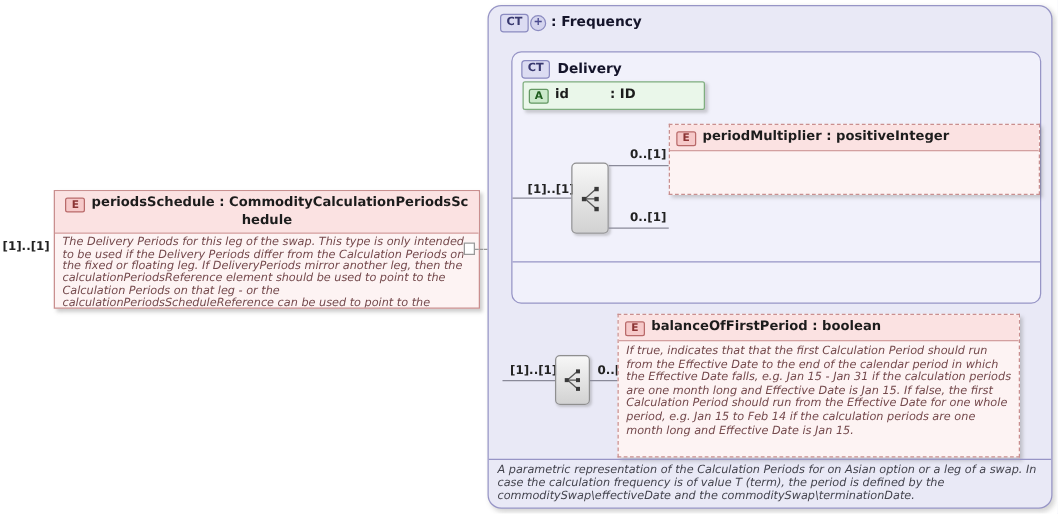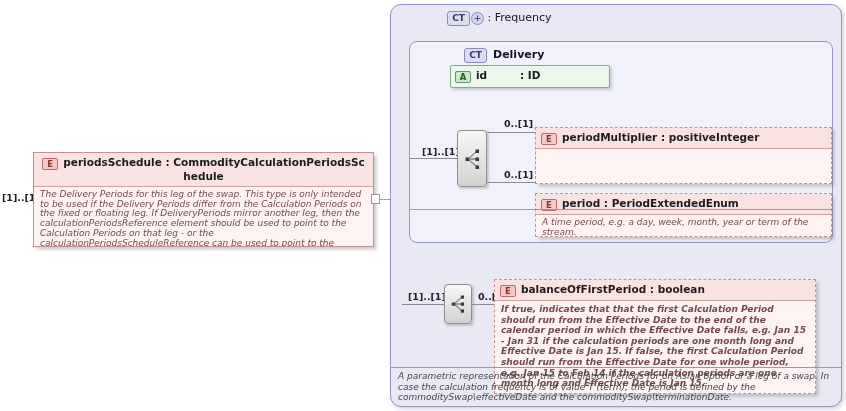--- a/index.html
+++ b/index.html
@@ -5,48 +5,48 @@
   * { margin:0; padding:0; box-sizing:border-box; }
   html,body { background:#ffffff; }
   body { font-family:"DejaVu Sans","Liberation Sans",sans-serif; color:#222; }
   .canvas { position:relative; width:846px; height:411px; background:#fff; overflow:hidden; }
 
   .card-label { position:absolute; font-size:9.5px; color:#222; white-space:nowrap;font-weight:bold; }
 
   
   .el-box { position:absolute; background:#fdf3f3; border:1px solid #c98f8f;
             box-shadow:2.5px 2.5px 3px rgba(110,110,110,.35); overflow:hidden; }
-  .el-box.dashed { border-style:dashed;margin-top:28px; }
+  .el-box.dashed { border-style:dashed; }
   .el-head { background:#fbe2e2; border-bottom:1px solid #d3a0a0; padding:3px 5px;
              font-size:10.5px; font-weight:bold; color:#1c1c1c; line-height:13px; word-break:break-all; }
   .el-head.center { text-align:center; }
   .el-doc { padding:3px 6px 2px 6px; font-size:9px; font-style:italic; color:#74494c; line-height:9.7px; }
-  .el-doc.tall { line-height:10.6px;font-weight:bold; }
+  .el-doc.tall { line-height:10.6px; }
 
   
   .icon-e, .icon-a { display:inline-block; width:16px; height:12px; border-radius:2px;
       font-size:8.5px; font-weight:bold; text-align:center; line-height:11px;
       margin-right:5px; vertical-align:-1px; }
   .icon-e { background:#f6c9c9; border:1px solid #b96a6a; color:#8c3434; }
   .icon-a { background:#cbe9cb; border:1px solid #639763; color:#1f5e1f; }
   .icon-ct { display:inline-block; min-width:23px; height:15px; background:#dcdcf2;
       border:1px solid #8b8bc0; border-radius:3px; font-size:9px; font-weight:bold;
-      color:#38386e; text-align:center; line-height:13px; padding:0 2px;margin-left:47px; }
+      color:#38386e; text-align:center; line-height:13px; padding:0 2px; }
   .deriv { display:inline-block; width:13px; height:13px; margin-left:1px; margin-top:1px;
       background:#d4d4ee; border:1px solid #8b8bc0; border-radius:50%;
       font-size:9px; line-height:11px; text-align:center; color:#4a4a8e; font-weight:bold; }
 
   
   .ct-box { position:absolute; background:#e9e9f6; border:1px solid #9795c6; border-radius:11px;
             box-shadow:2px 2px 4px rgba(110,110,110,.3); }
   .ct-box.inner { background:#f1f1fb; border-radius:8px; box-shadow:none; }
   .ct-head { position:absolute; display:flex; align-items:flex-start; }
   .ct-title-name { display:inline-block; max-width:225px; word-break:break-all;
       font-size:11px; font-weight:bold; color:#14142a; line-height:13px; vertical-align:top; margin-left:6px; }
-  .ct-title-base { display:inline-block; white-space:pre; font-size:11px; font-weight:normal;
+  .ct-title-base { display:inline-block; white-space:pre; font-size:11px; font-weight:bold;
       color:#14142a; line-height:13px; vertical-align:top; }
   .ct-doc { position:absolute; font-size:9px; font-style:italic; color:#44444e; line-height:10.5px; }
   .sep { position:absolute; border-top:1px solid #9795c6; height:0; }
 
   
   .attr-box { position:absolute; background:#eaf7ea; border:1px solid #7fae7f; border-radius:2px;
       box-shadow:2px 2px 2.5px rgba(110,110,110,.3); font-size:10.5px; font-weight:bold;
       padding:3px 4px; color:#1c1c1c; }
   .attr-name { display:inline-block; width:44px; }
 
@@ -60,21 +60,21 @@
   .dashline { position:absolute; height:0; border-top:1px dashed #999; }
   .ref-handle { position:absolute; width:9px; height:10px; background:#fff; border:1px solid #999; }
 </style>
 </head>
 <body>
 
 <div class="canvas">
 
   <div class="card-label" style="left:2px;top:192px">[1]..[1]</div>
 
-  <div class="el-box" style="left:33px;top:152px;width:341px;height:95px">
+  <div class="el-box" style="left:43px;top:152px;width:341px;height:95px">
     <div class="el-head center"><span class="icon-e">E</span><span>periodsSchedule</span><span> : CommodityCalculationPeriodsSchedule</span></div>
     <div class="el-doc">The Delivery Periods for this leg of the swap. This type is only intended to be used if the Delivery Periods differ from the Calculation Periods on the fixed or floating leg. If DeliveryPeriods mirror another leg, then the calculationPeriodsReference element should be used to point to the Calculation Periods on that leg - or the calculationPeriodsScheduleReference can be used to point to the Calculation Periods Schedule for that leg.</div>
   </div>
 
   <div class="ref-handle" style="left:371px;top:194px"></div>
   <div class="dashline" style="left:380px;top:199px;width:10px"></div>
 
   <div class="ct-box" style="left:390px;top:4px;width:452px;height:403px">
 
     <div class="ct-head" style="left:9px;top:6px;width:436px">
@@ -83,21 +83,21 @@
         <span class="ct-title-base"> : Frequency</span>
     </div>
 
     <div class="ct-box inner" style="left:18px;top:36px;width:424px;height:202px">
 
       <div class="ct-head" style="left:7px;top:6px">
         <span class="icon-ct">CT</span>
           <span class="ct-title-name">Delivery</span>
       </div>
 
-      <div class="attr-box" style="left:40px;top:23px;width:160px;height:23px"><span class="icon-a">A</span><span class="attr-name">id</span><span>: ID</span></div>
+      <div class="attr-box" style="left:8px;top:23px;width:146px;height:23px"><span class="icon-a">A</span><span class="attr-name">id</span><span>: ID</span></div>
 
       <div class="hline" style="left:0;top:116px;width:47px"></div>
       <div class="card-label" style="left:12px;top:104px">[1]..[1]</div>
       <div class="conn" style="left:47px;top:88px;width:30px;height:57px">
         <svg width="18" height="24" viewBox="0 0 18 24">
           <line x1="5" y1="12" x2="14" y2="4" stroke="#555" stroke-width="1"></line>
           <line x1="5" y1="12" x2="14" y2="12" stroke="#555" stroke-width="1"></line>
           <line x1="5" y1="12" x2="14" y2="20" stroke="#555" stroke-width="1"></line>
           <rect x="2.5" y="10.5" width="3.5" height="3.5" fill="#3a3a3a"></rect>
           <rect x="12.5" y="2.5" width="3.5" height="3.5" fill="#3a3a3a"></rect>
@@ -109,24 +109,20 @@
       <div class="hline" style="left:77px;top:90px;width:48px"></div>
       <div class="card-label" style="left:94px;top:76px">0..[1]</div>
 
       <div class="hline" style="left:77px;top:140px;width:48px"></div>
       <div class="card-label" style="left:94px;top:127px">0..[1]</div>
 
       <div class="el-box dashed" style="left:125px;top:57px;width:297px;height:57px">
         <div class="el-head"><span class="icon-e">E</span><span>periodMultiplier</span><span> : positiveInteger</span></div>
       </div>
 
-      <div class="el-box dashed" style="left:125px;top:123px;width:297px;height:44px">
-        <div class="el-head"><span class="icon-e">E</span><span>period</span><span> : PeriodExtendedEnum</span></div>
-        <div class="el-doc">A time period, e.g. a day, week, month, year or term of the stream.</div>
-      </div>
 
       <div class="sep" style="left:0;top:167px;width:100%"></div>
     </div>
 
     <div class="hline" style="left:11px;top:299px;width:42px"></div>
     <div class="card-label" style="left:17px;top:286px">[1]..[1]</div>
     <div class="conn" style="left:53px;top:279px;width:28px;height:40px">
       <svg width="16" height="20" viewBox="0 0 16 20">
         <line x1="4" y1="10" x2="12" y2="3" stroke="#555" stroke-width="1"></line>
         <line x1="4" y1="10" x2="12" y2="10" stroke="#555" stroke-width="1"></line>

